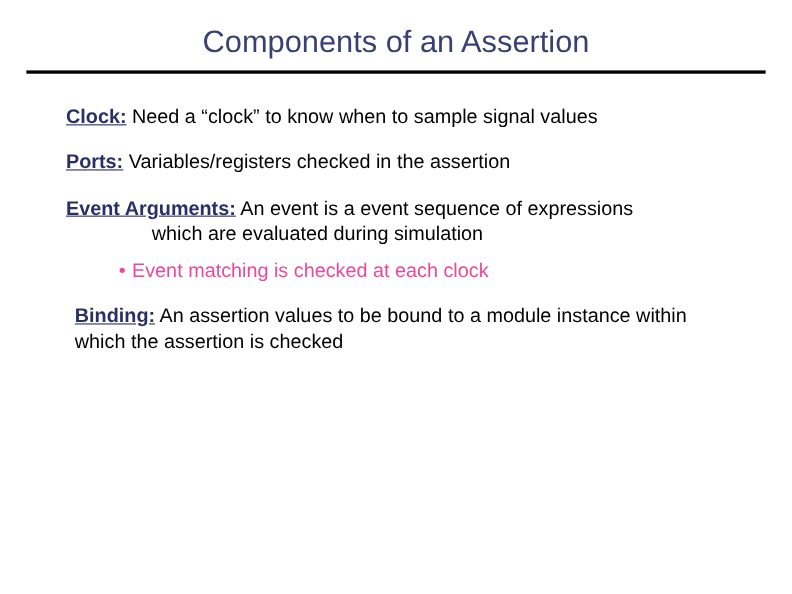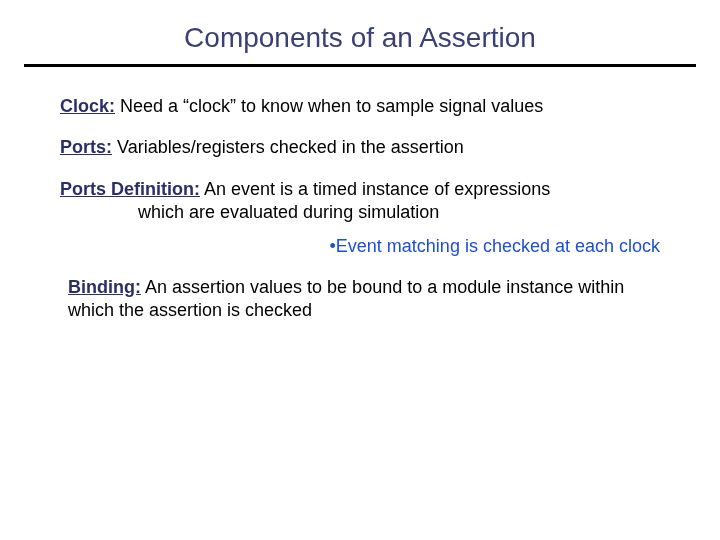--- a/index.html
+++ b/index.html
@@ -47,22 +47,21 @@
     color: #000000;
   }
   .event-cont {
     display: block;
     margin-left: 78px;
   }
   .sub {
     margin: 6px 0 18px 48px;
   }
   .sub-line {
-    color: #1d4ed8;
-    text-align: right;
+    color: #ec4899;
   }
   .bullet {
     display: inline-block;
     width: 12px;
   }
   .binding-block {
     margin-left: 8px;
   }
 </style>
 </head>
@@ -78,21 +77,21 @@
 
     <div class="item">
       <span class="label">Clock:</span><span class="desc"> Need a “clock” to know when to sample signal values</span>
     </div>
 
     <div class="item">
       <span class="label">Ports:</span><span class="desc"> Variables/registers checked in the assertion</span>
     </div>
 
     <div class="item" style="margin-bottom:10px">
-      <span class="label">Ports Definition:</span><span class="desc"> An event is a timed instance of expressions</span>
+      <span class="label">Event Arguments:</span><span class="desc"> An event is a event sequence of expressions</span>
       <span class="event-cont">which are evaluated during simulation</span>
     </div>
 
     <div class="sub">
       <div class="sub-line"><span class="bullet">• </span><span>Event matching is checked at each clock</span></div>
     </div>
 
     <div class="item binding-block">
       <span class="label">Binding:</span><span class="desc"> An assertion values to be bound to a module instance within which the assertion is checked</span>
     </div>

